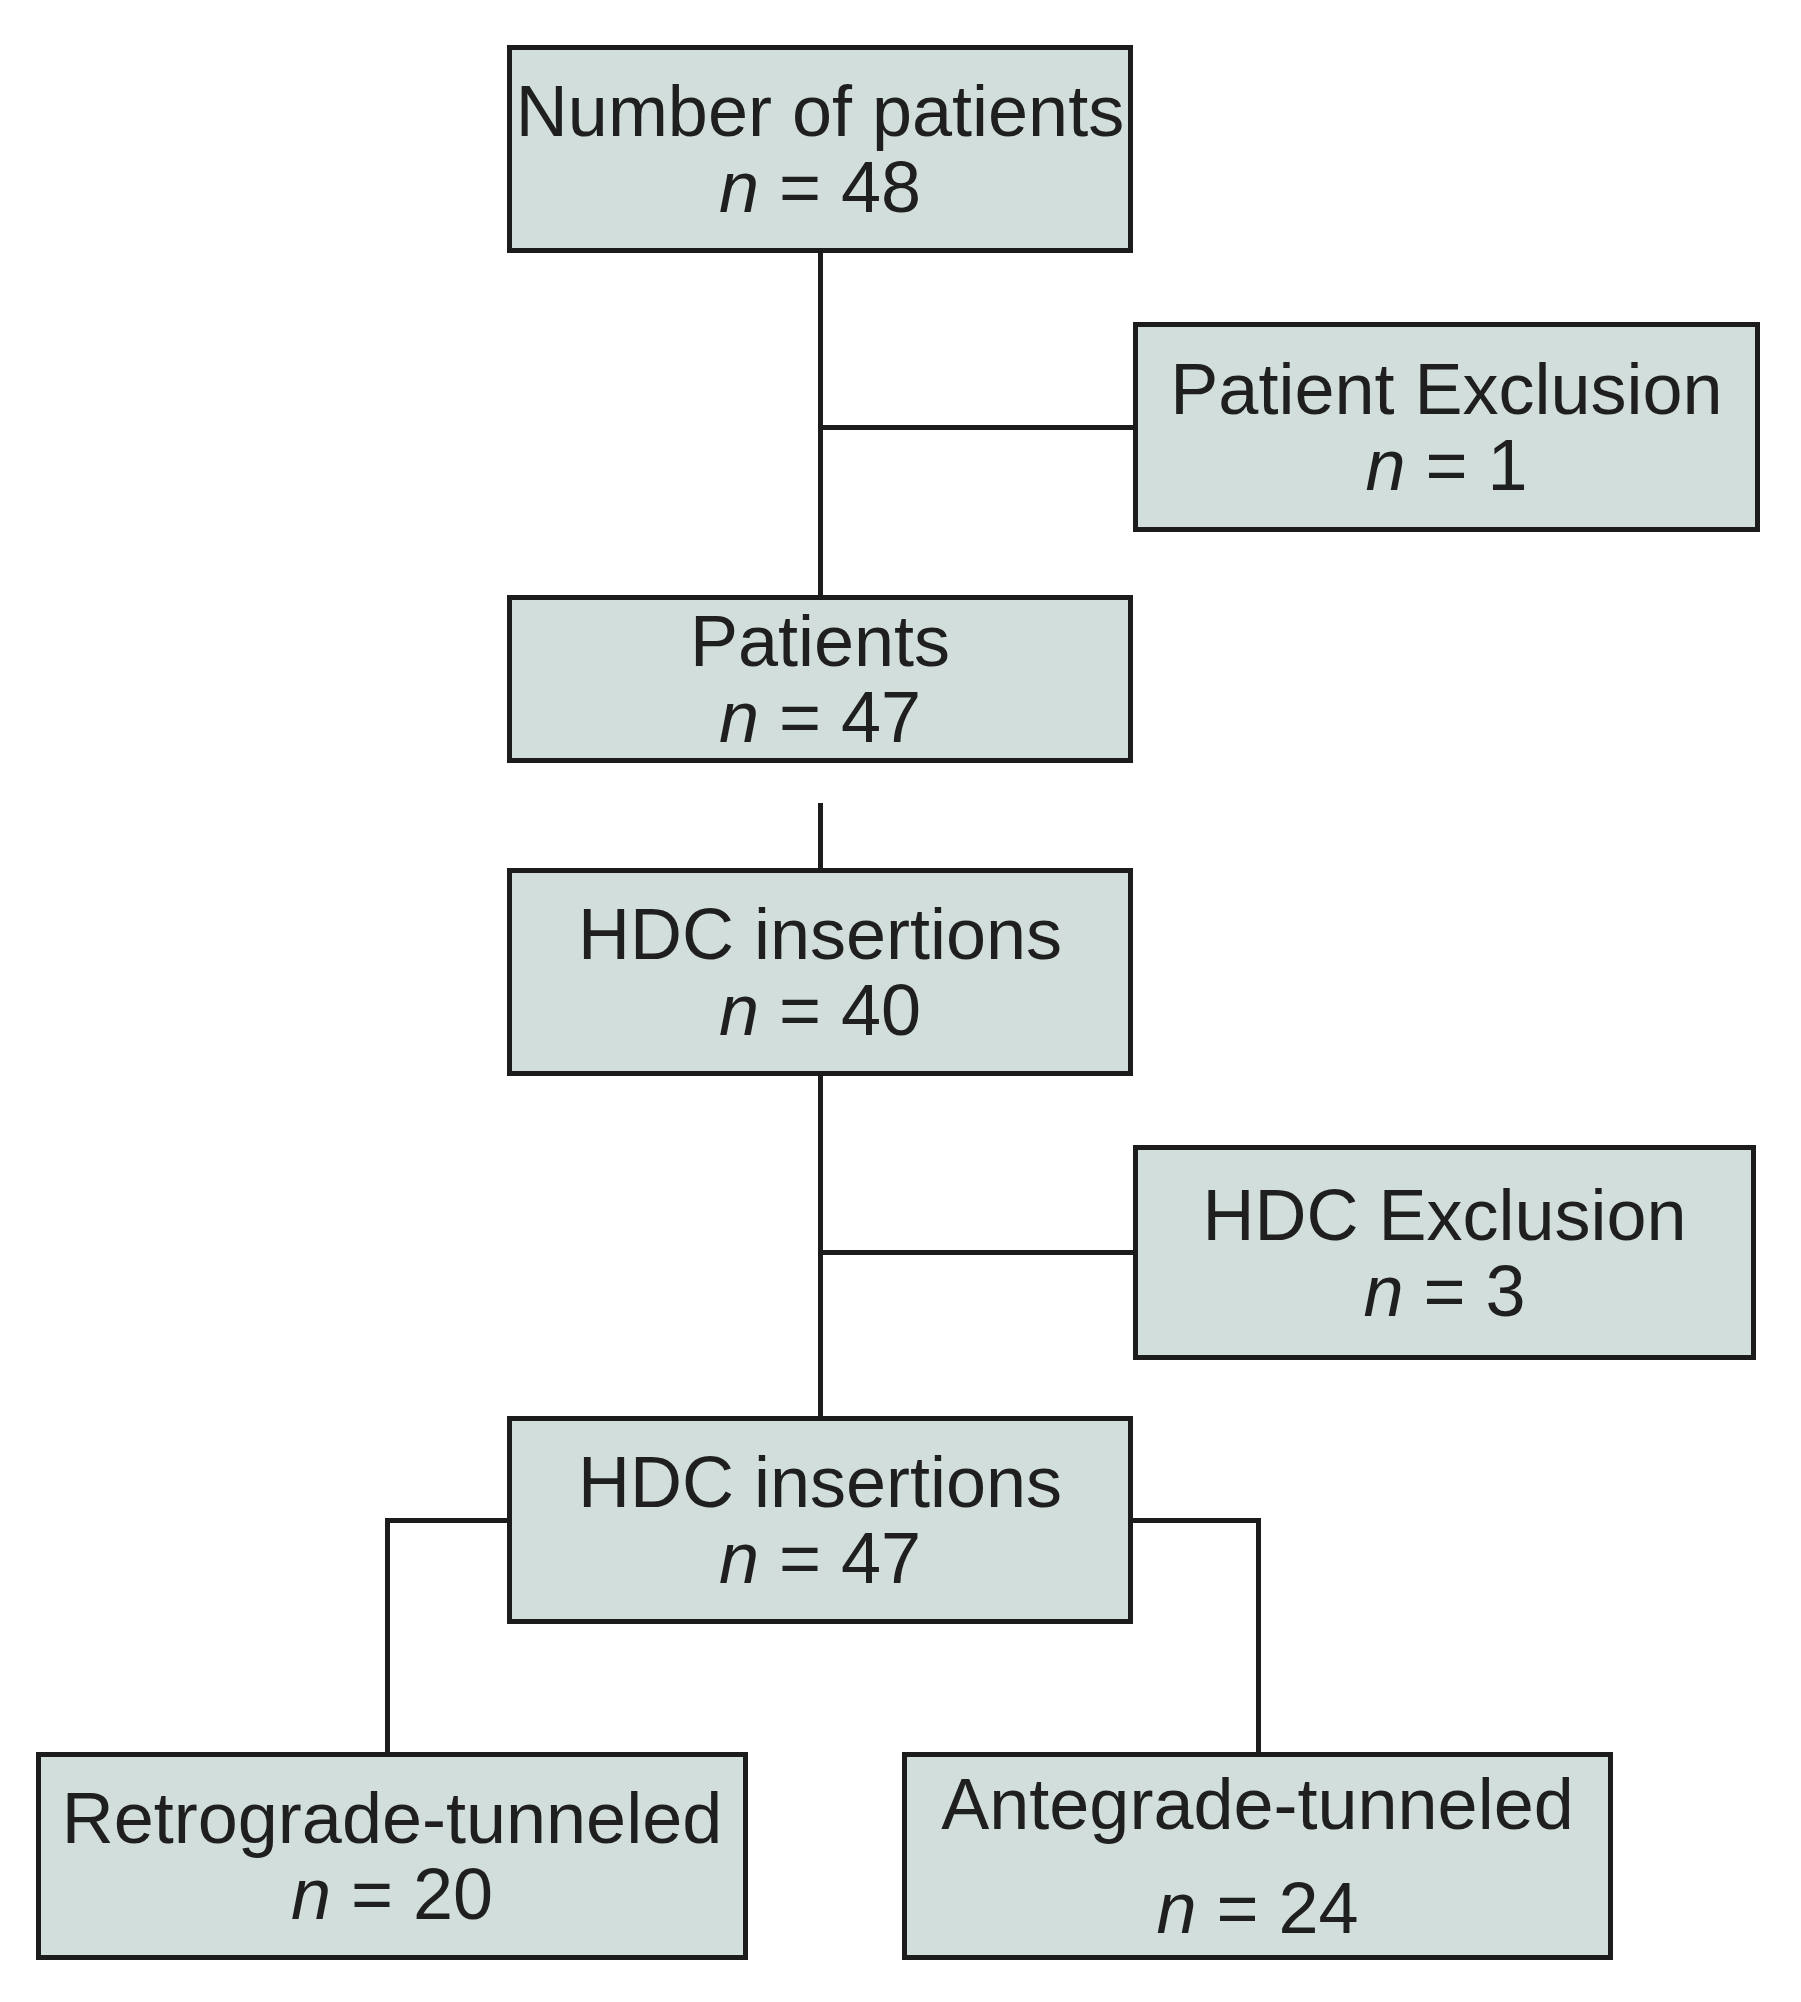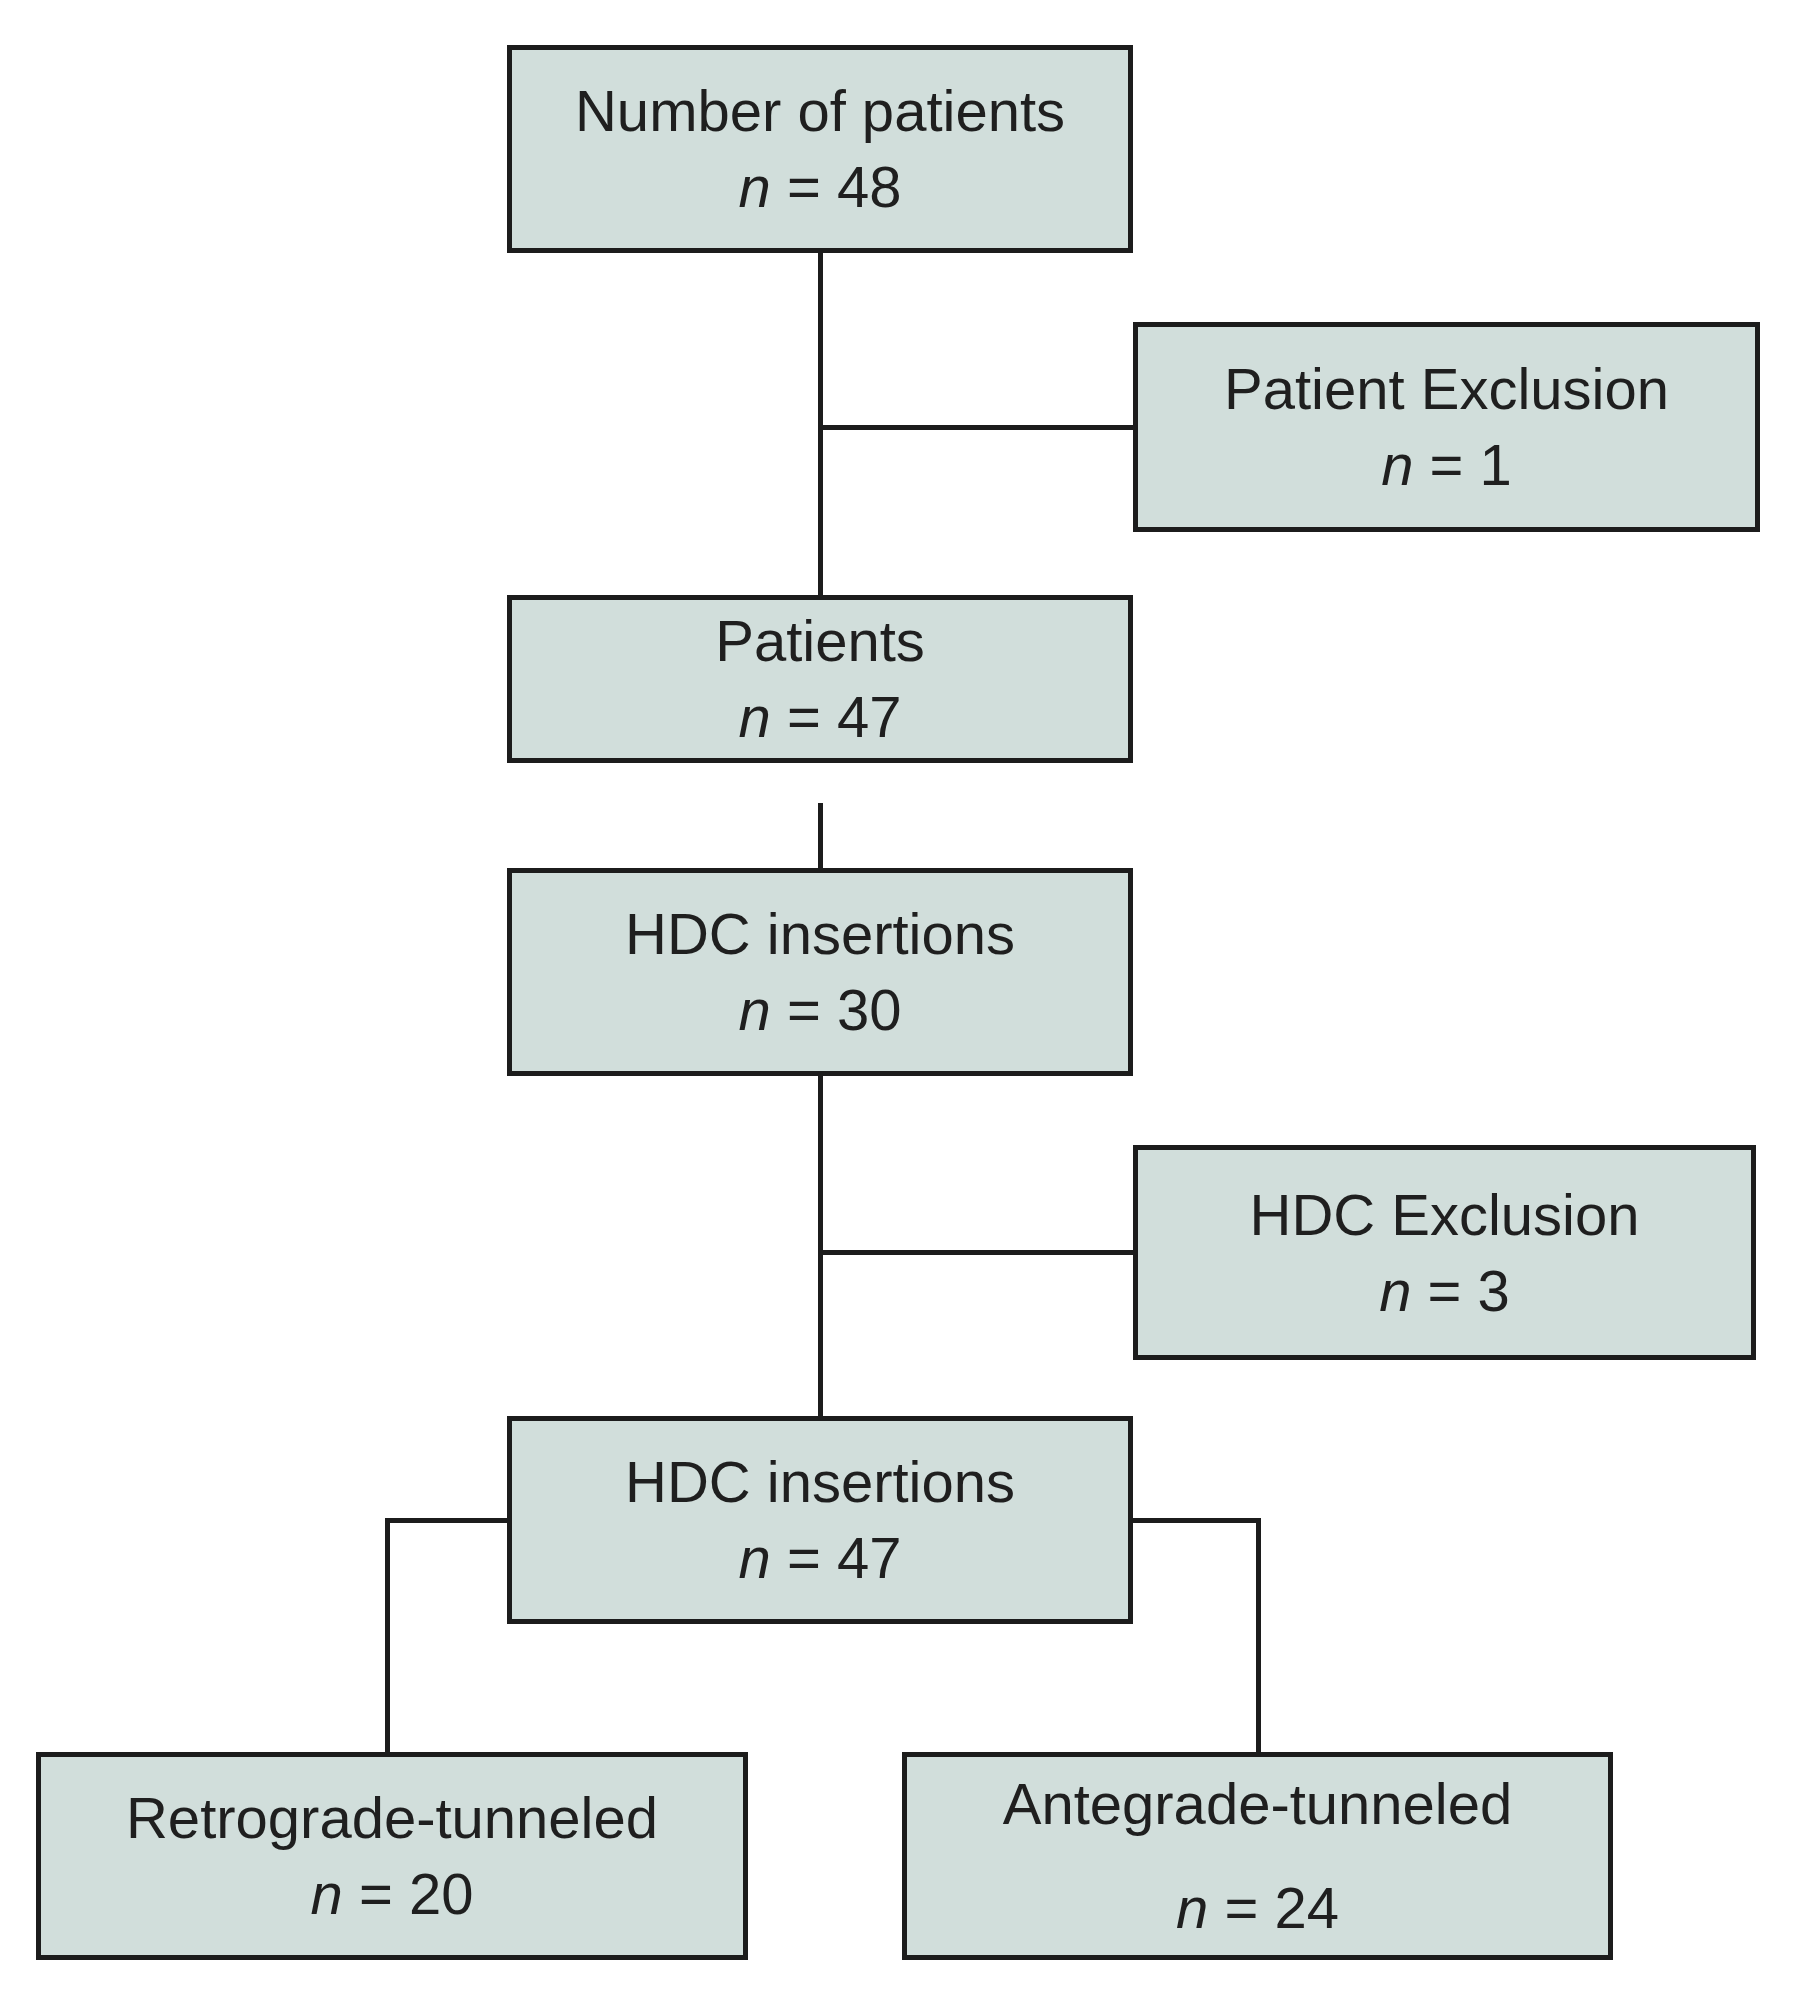--- a/index.html
+++ b/index.html
@@ -19,21 +19,21 @@
     position: absolute;
     box-sizing: border-box;
     background: #d1dedb;
     border: 5px solid #1c1c1c;
     display: flex;
     flex-direction: column;
     align-items: center;
     justify-content: center;
     text-align: center;
     color: #1f1f1f;
-    font-size: 58px;
+    font-size: 72px;
     line-height: 76px;
   }
   .node .it { font-style: italic; }
   .line {
     position: absolute;
     background: #1c1c1c;
   }
   
   .pos-n1 { left: 507px;  top: 45px;   width: 626px; height: 208px; }
   .pos-n2 { left: 1133px; top: 322px;  width: 627px; height: 210px; }
@@ -79,21 +79,21 @@
     <div><span class="it">n</span><span> = 1</span></div>
   </div>
 
   <div class="node pos-n3">
     <div><span>Patients</span></div>
     <div><span class="it">n</span><span> = 47</span></div>
   </div>
 
   <div class="node pos-n4">
     <div><span>HDC insertions</span></div>
-    <div><span class="it">n</span><span> = 30</span></div>
+    <div><span class="it">n</span><span> = 40</span></div>
   </div>
 
   <div class="node pos-n5">
     <div><span>HDC Exclusion</span></div>
     <div><span class="it">n</span><span> = 3</span></div>
   </div>
 
   <div class="node pos-n6">
     <div><span>HDC insertions</span></div>
     <div><span class="it">n</span><span> = 47</span></div>

